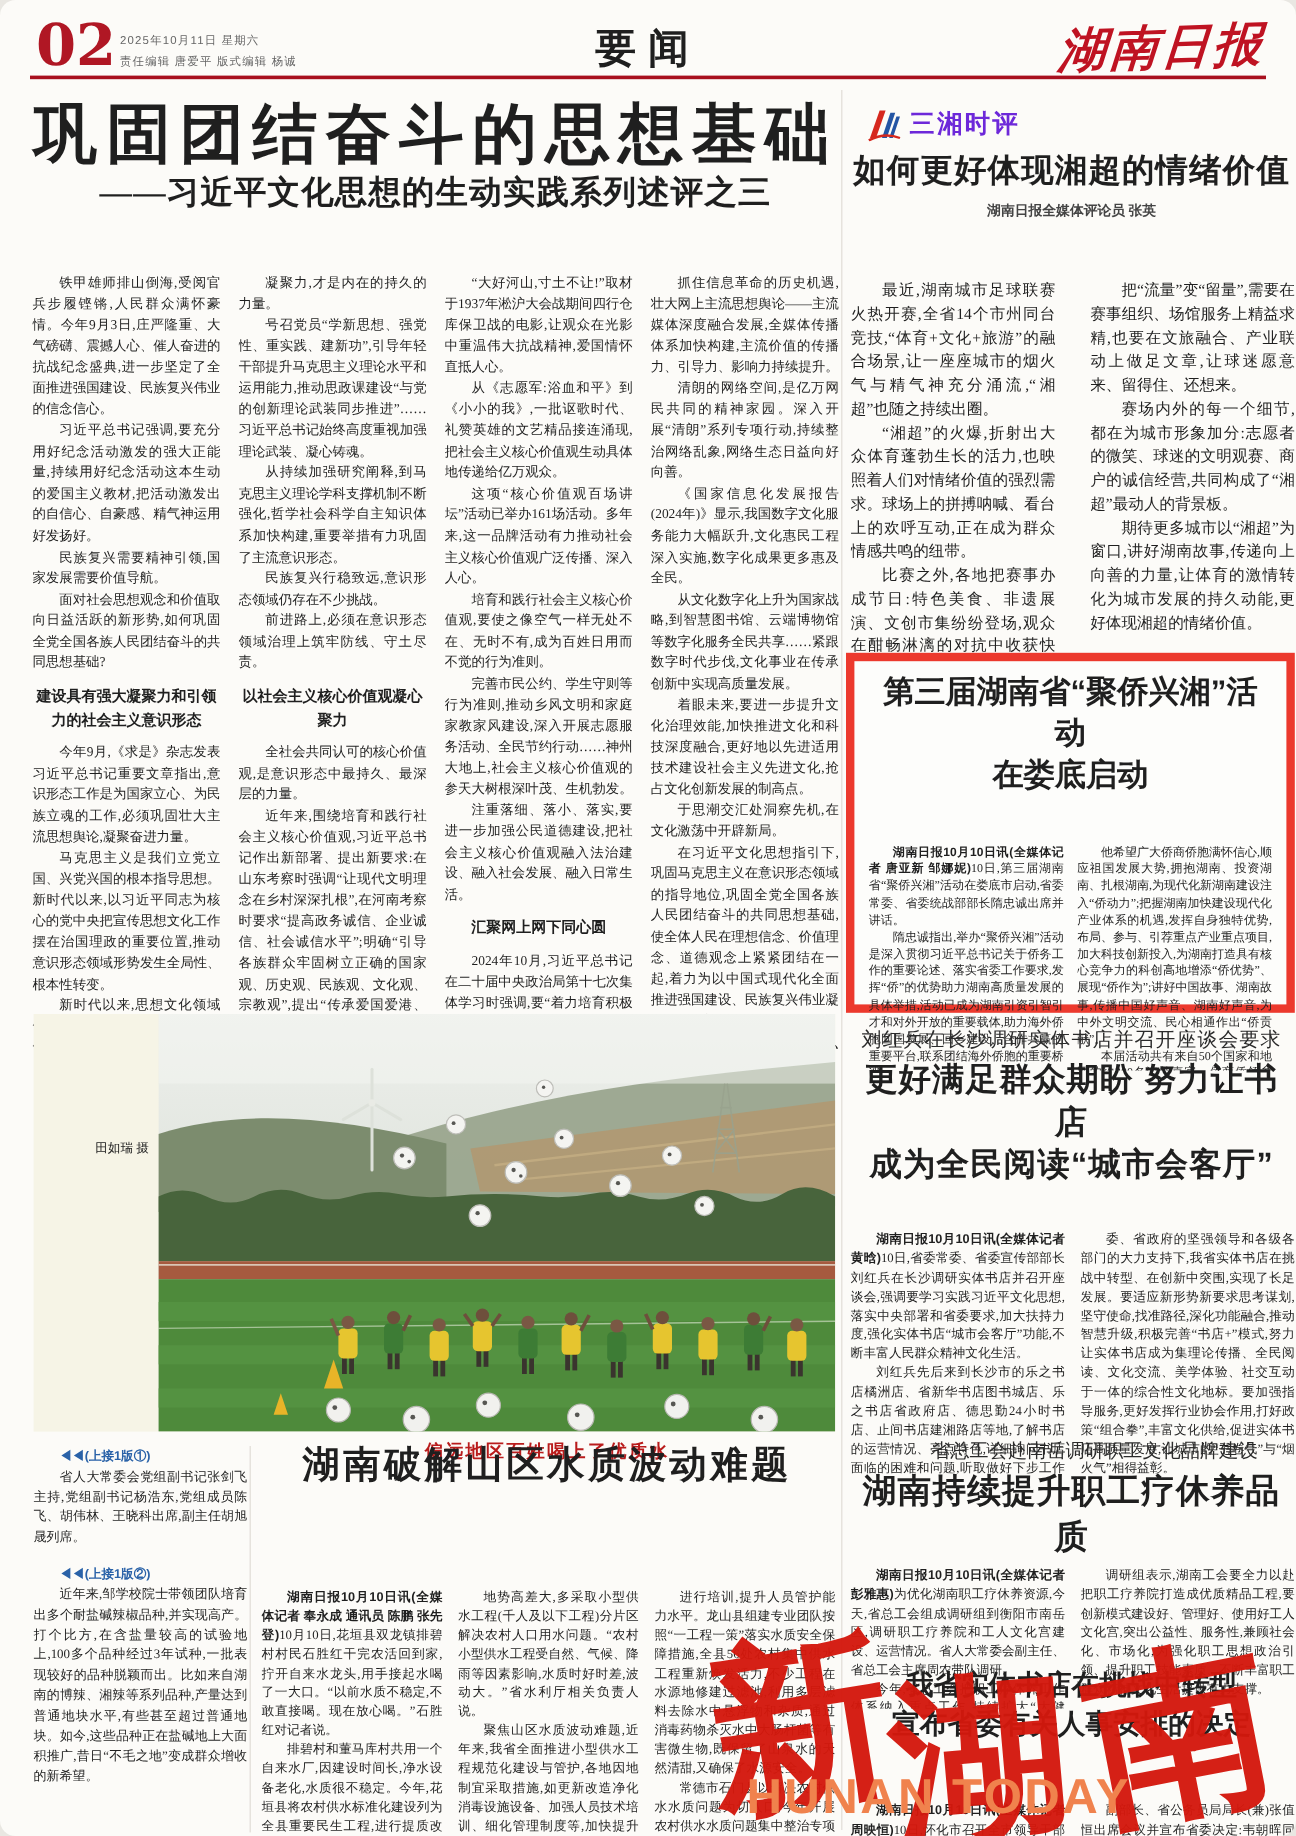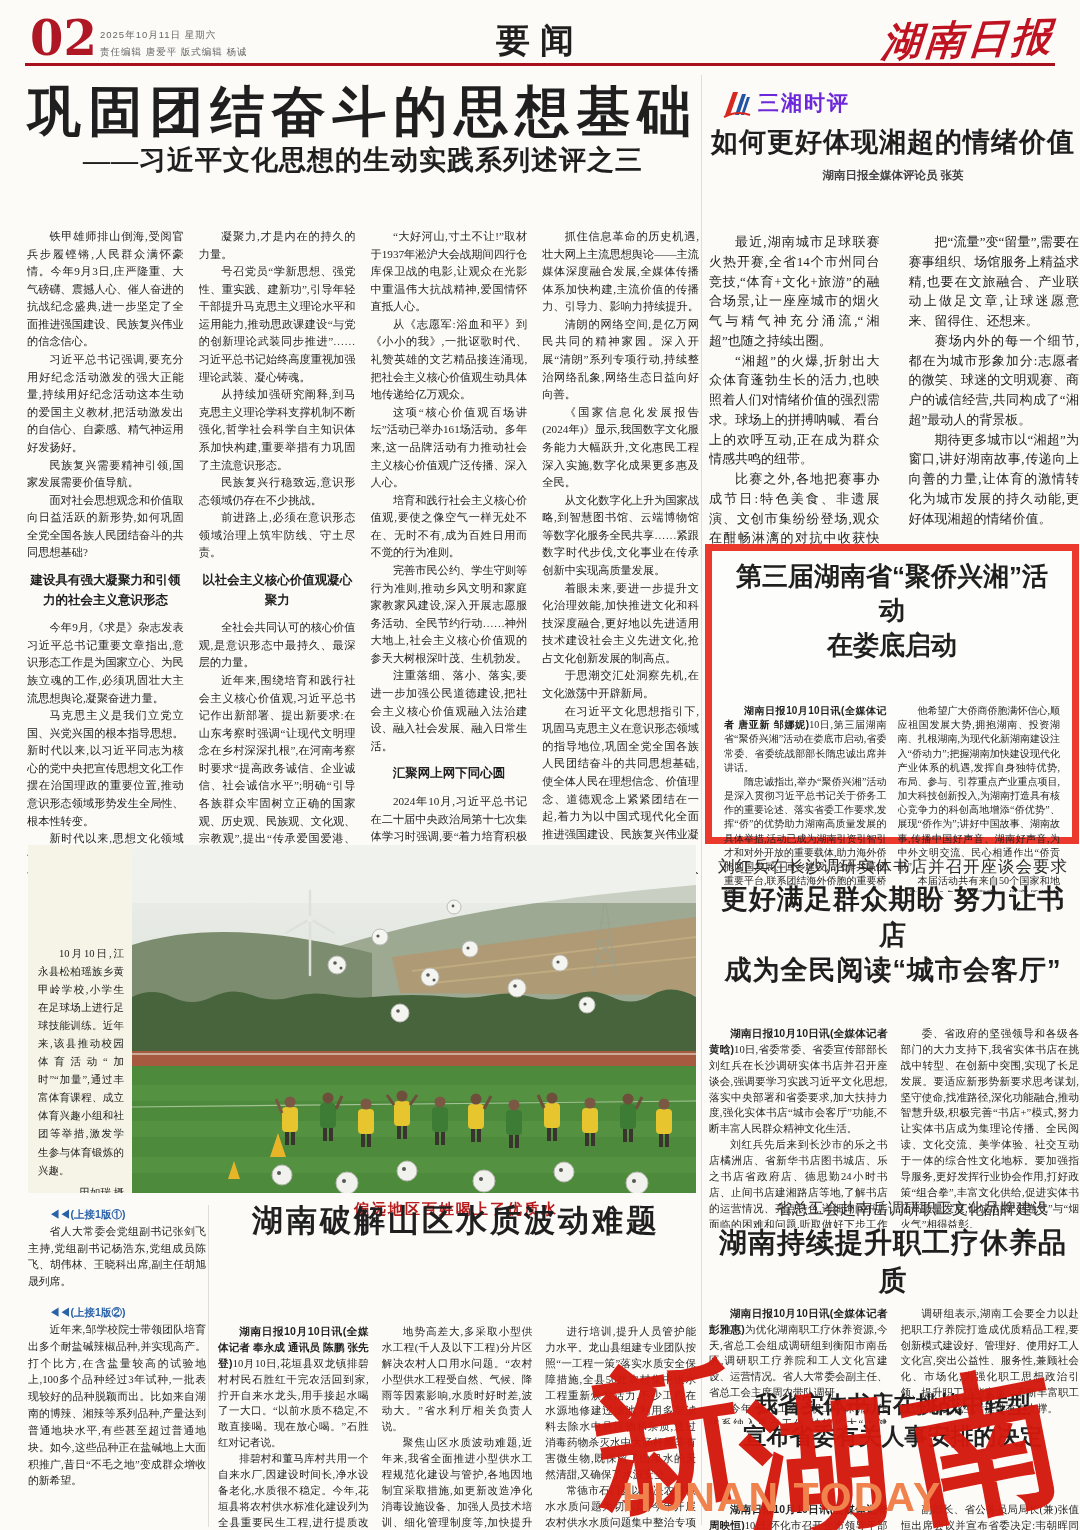--- a/index.html
+++ b/index.html
@@ -1,17 +1,17 @@
 <!DOCTYPE html>
 <html><head>
 <meta charset="utf-8">
 <style>
   html,body{margin:0;padding:0;background:#e9e7e2;}
   .page{position:relative;width:1080px;height:1530px;background:#fcfbf8;overflow:hidden;
-        font-family:"Liberation Serif","DejaVu Serif",serif;color:#1f1f1f;}
+        font-family:"Liberation Serif","DejaVu Serif",serif;color:#1f1f1f;border-radius:13px;}
   .abs{position:absolute;}
   .sans{font-family:"Liberation Sans","DejaVu Sans",sans-serif;}
   
   .page-num{left:30px;top:10px;font-size:48px;font-weight:900;color:#b01724;font-family:"DejaVu Serif",serif;}
   .hdr-meta{left:100px;top:26px;font-size:9.5px;color:#666;line-height:1.8;letter-spacing:1px;}
   .section-title{left:0;right:0;top:18px;text-align:center;font-size:34px;font-weight:900;letter-spacing:10px;}
   .masthead{right:26px;top:12px;font-size:40px;font-weight:900;font-style:italic;color:#bf1322;
             letter-spacing:3px;transform:skewX(-6deg) rotate(-2deg);}
   .hdr-rule{left:25px;top:63px;width:1030px;height:3px;background:#a8101e;}
   .v-rule{left:701px;top:75px;width:1px;height:1450px;background:#e0ddd6;}
@@ -214,21 +214,20 @@
     <div class="ncol">
         <p><b>湖南日报10月10日讯(全媒体记者 周映恒)</b>10日,怀化市召开全市领导干部会议,省委组织部分管日常工作的</p>
       </div>
     <div class="ncol">
         <p>副部长、省公务员局局长(兼)张值恒出席会议并宣布省委决定:韦朝晖同志任中共怀化市委委员、常委、书记。</p>
       </div>
   </div>
 
   <div class="abs photo-block">
     <div class="photo-caption">
-      <p>10月10日,江永县松柏瑶族乡黄甲岭学校,小学生在足球场上进行足球技能训练。近年来,该县推动校园体育活动“加时”“加量”,通过丰富体育课程、成立体育兴趣小组和社团等举措,激发学生参与体育锻炼的兴趣。</p>
       <div class="credit">田如瑞 摄</div>
 
     </div>
     <svg width="564" height="348" viewBox="0 0 564 348">
       <defs>
         <linearGradient id="sky" x1="0" y1="0" x2="0" y2="1">
           <stop offset="0" stop-color="#eef0ec"></stop>
             <stop offset="1" stop-color="#ccd4ca"></stop>
         </linearGradient>
       </defs>

